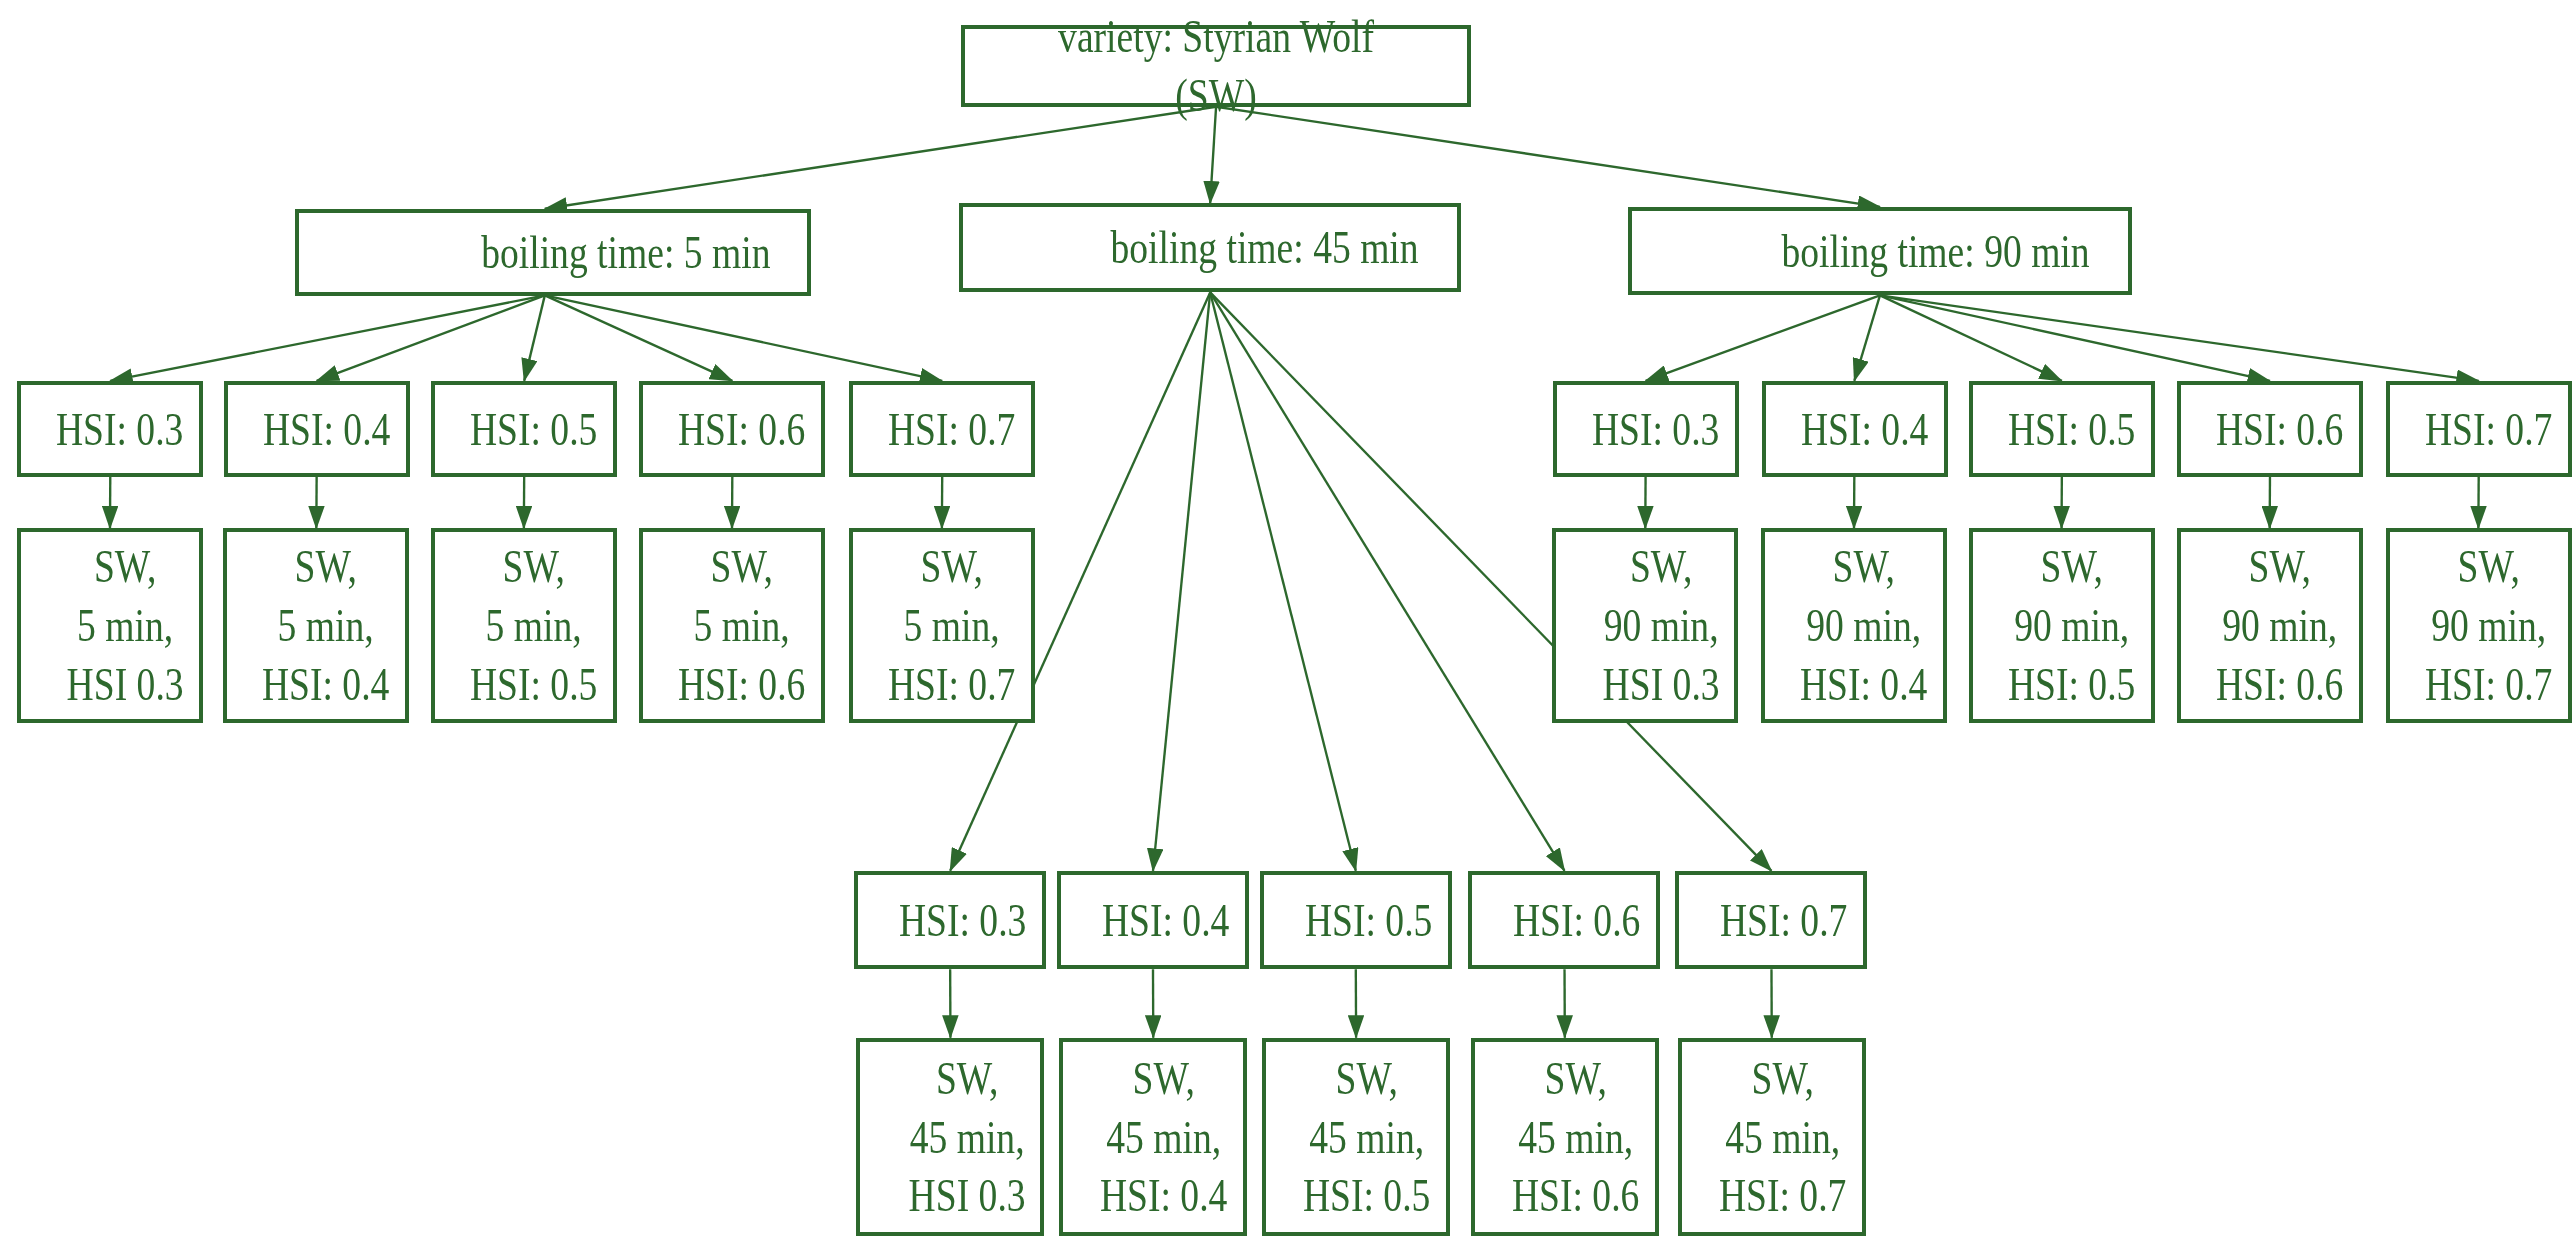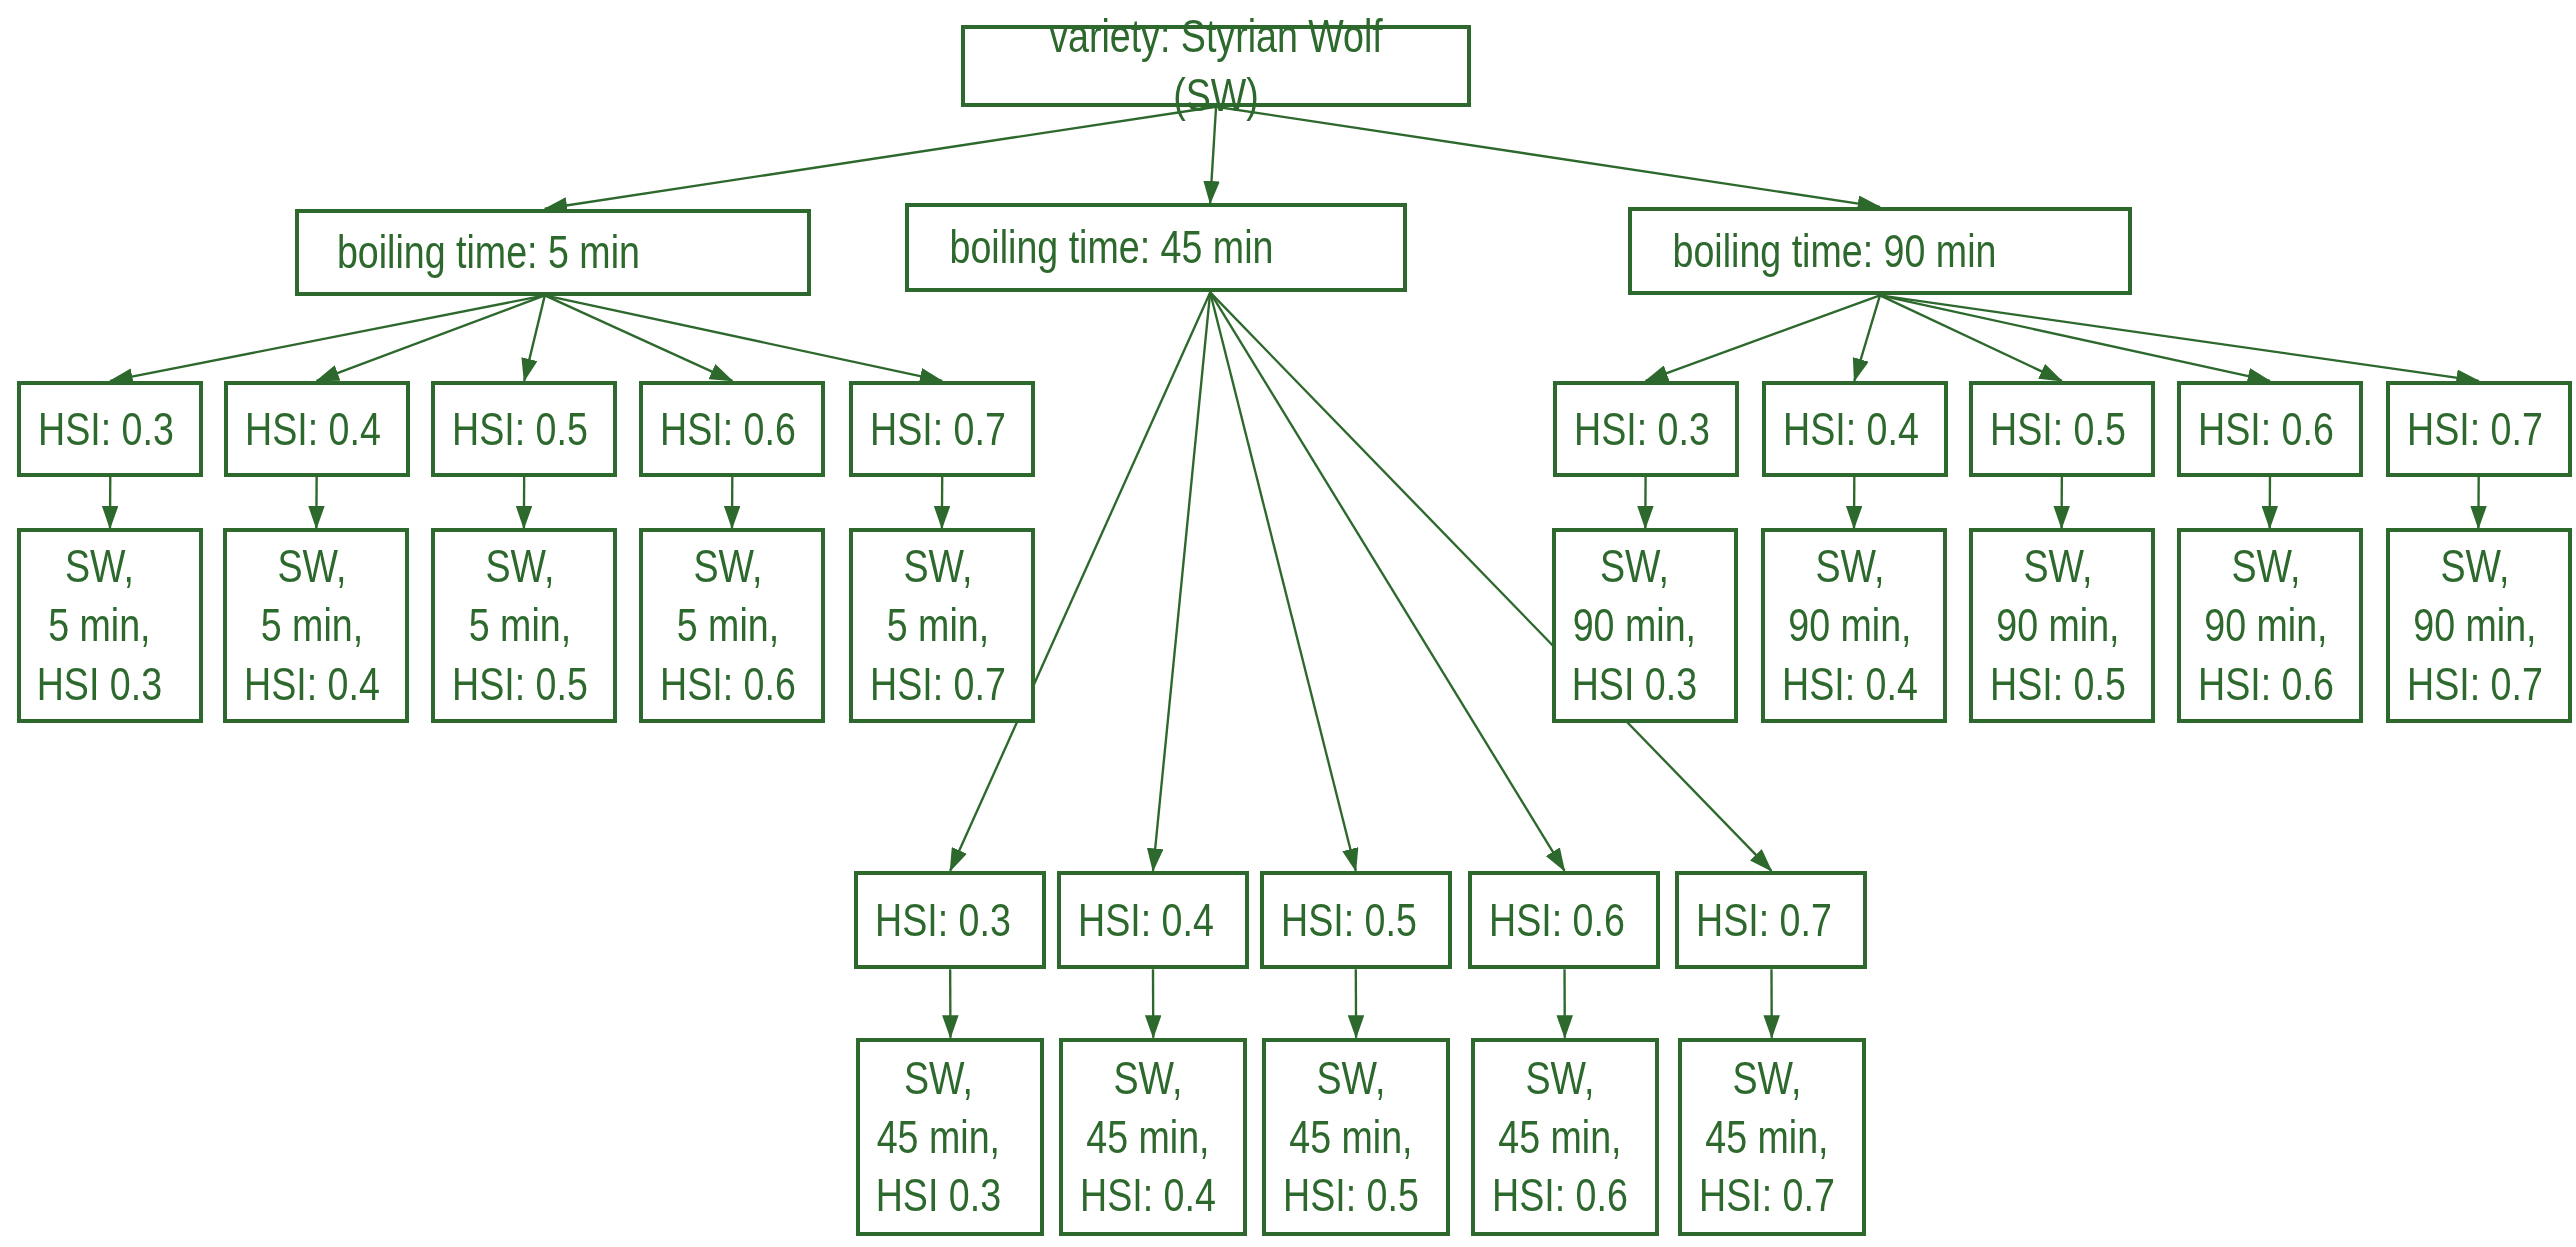--- a/index.html
+++ b/index.html
@@ -8,22 +8,22 @@
   #diagram {
     position:relative; width:2576px; height:1247px; background:var(--bg);
     font-family:"Liberation Sans","DejaVu Sans",sans-serif;
     color:var(--green);
   }
   #arrows { position:absolute; left:0; top:0; width:2576px; height:1247px; }
   #arrows line { stroke:var(--green); stroke-width:4; }
   #arrows .ah { fill:var(--green); }
   .node {
     position:absolute; border:4.7px solid var(--green); background:var(--bg);
-    display:flex; align-items:center; justify-content:flex-start;
-    text-align:center; font-size:47px; line-height:1.25;
+    display:flex; align-items:center; justify-content:flex-end;
+    text-align:center; font-size:47px; line-height:1.25;font-family:Liberation Serif, serif;
   }
   .node .t {
     display:inline-block; transform:scaleX(0.8); transform-origin:50% 50%;
     white-space:pre-line;
   }
 </style>
 </head>
 <body>
 
 <div id="diagram">
@@ -69,21 +69,21 @@
       <line x1="4203.5" y1="808" x2="4203" y2="896" marker-end="url(#ah)"></line>
     </svg>
 
   <div class="node" id="root" style="left:961px;top:25px;width:510px;height:82px">
     <span class="t">variety: Styrian Wolf (SW)</span>
   </div>
 
   <div class="node" id="b0" style="left:295px;top:209px;width:516px;height:87px">
     <span class="t">boiling time: 5 min</span>
   </div>
-  <div class="node" id="b1" style="left:905px;top:203px;width:502px;height:89px">
+  <div class="node" id="b1" style="left:959px;top:203px;width:502px;height:89px">
     <span class="t">boiling time: 45 min</span>
   </div>
   <div class="node" id="b2" style="left:1628px;top:207px;width:504px;height:88px">
     <span class="t">boiling time: 90 min</span>
   </div>
 
   <div class="node" id="h00" style="left:17px;top:381px;width:186px;height:96px">
     <span class="t">HSI: 0.3</span>
     </div>
   <div class="node" id="h01" style="left:224px;top:381px;width:186px;height:96px">

